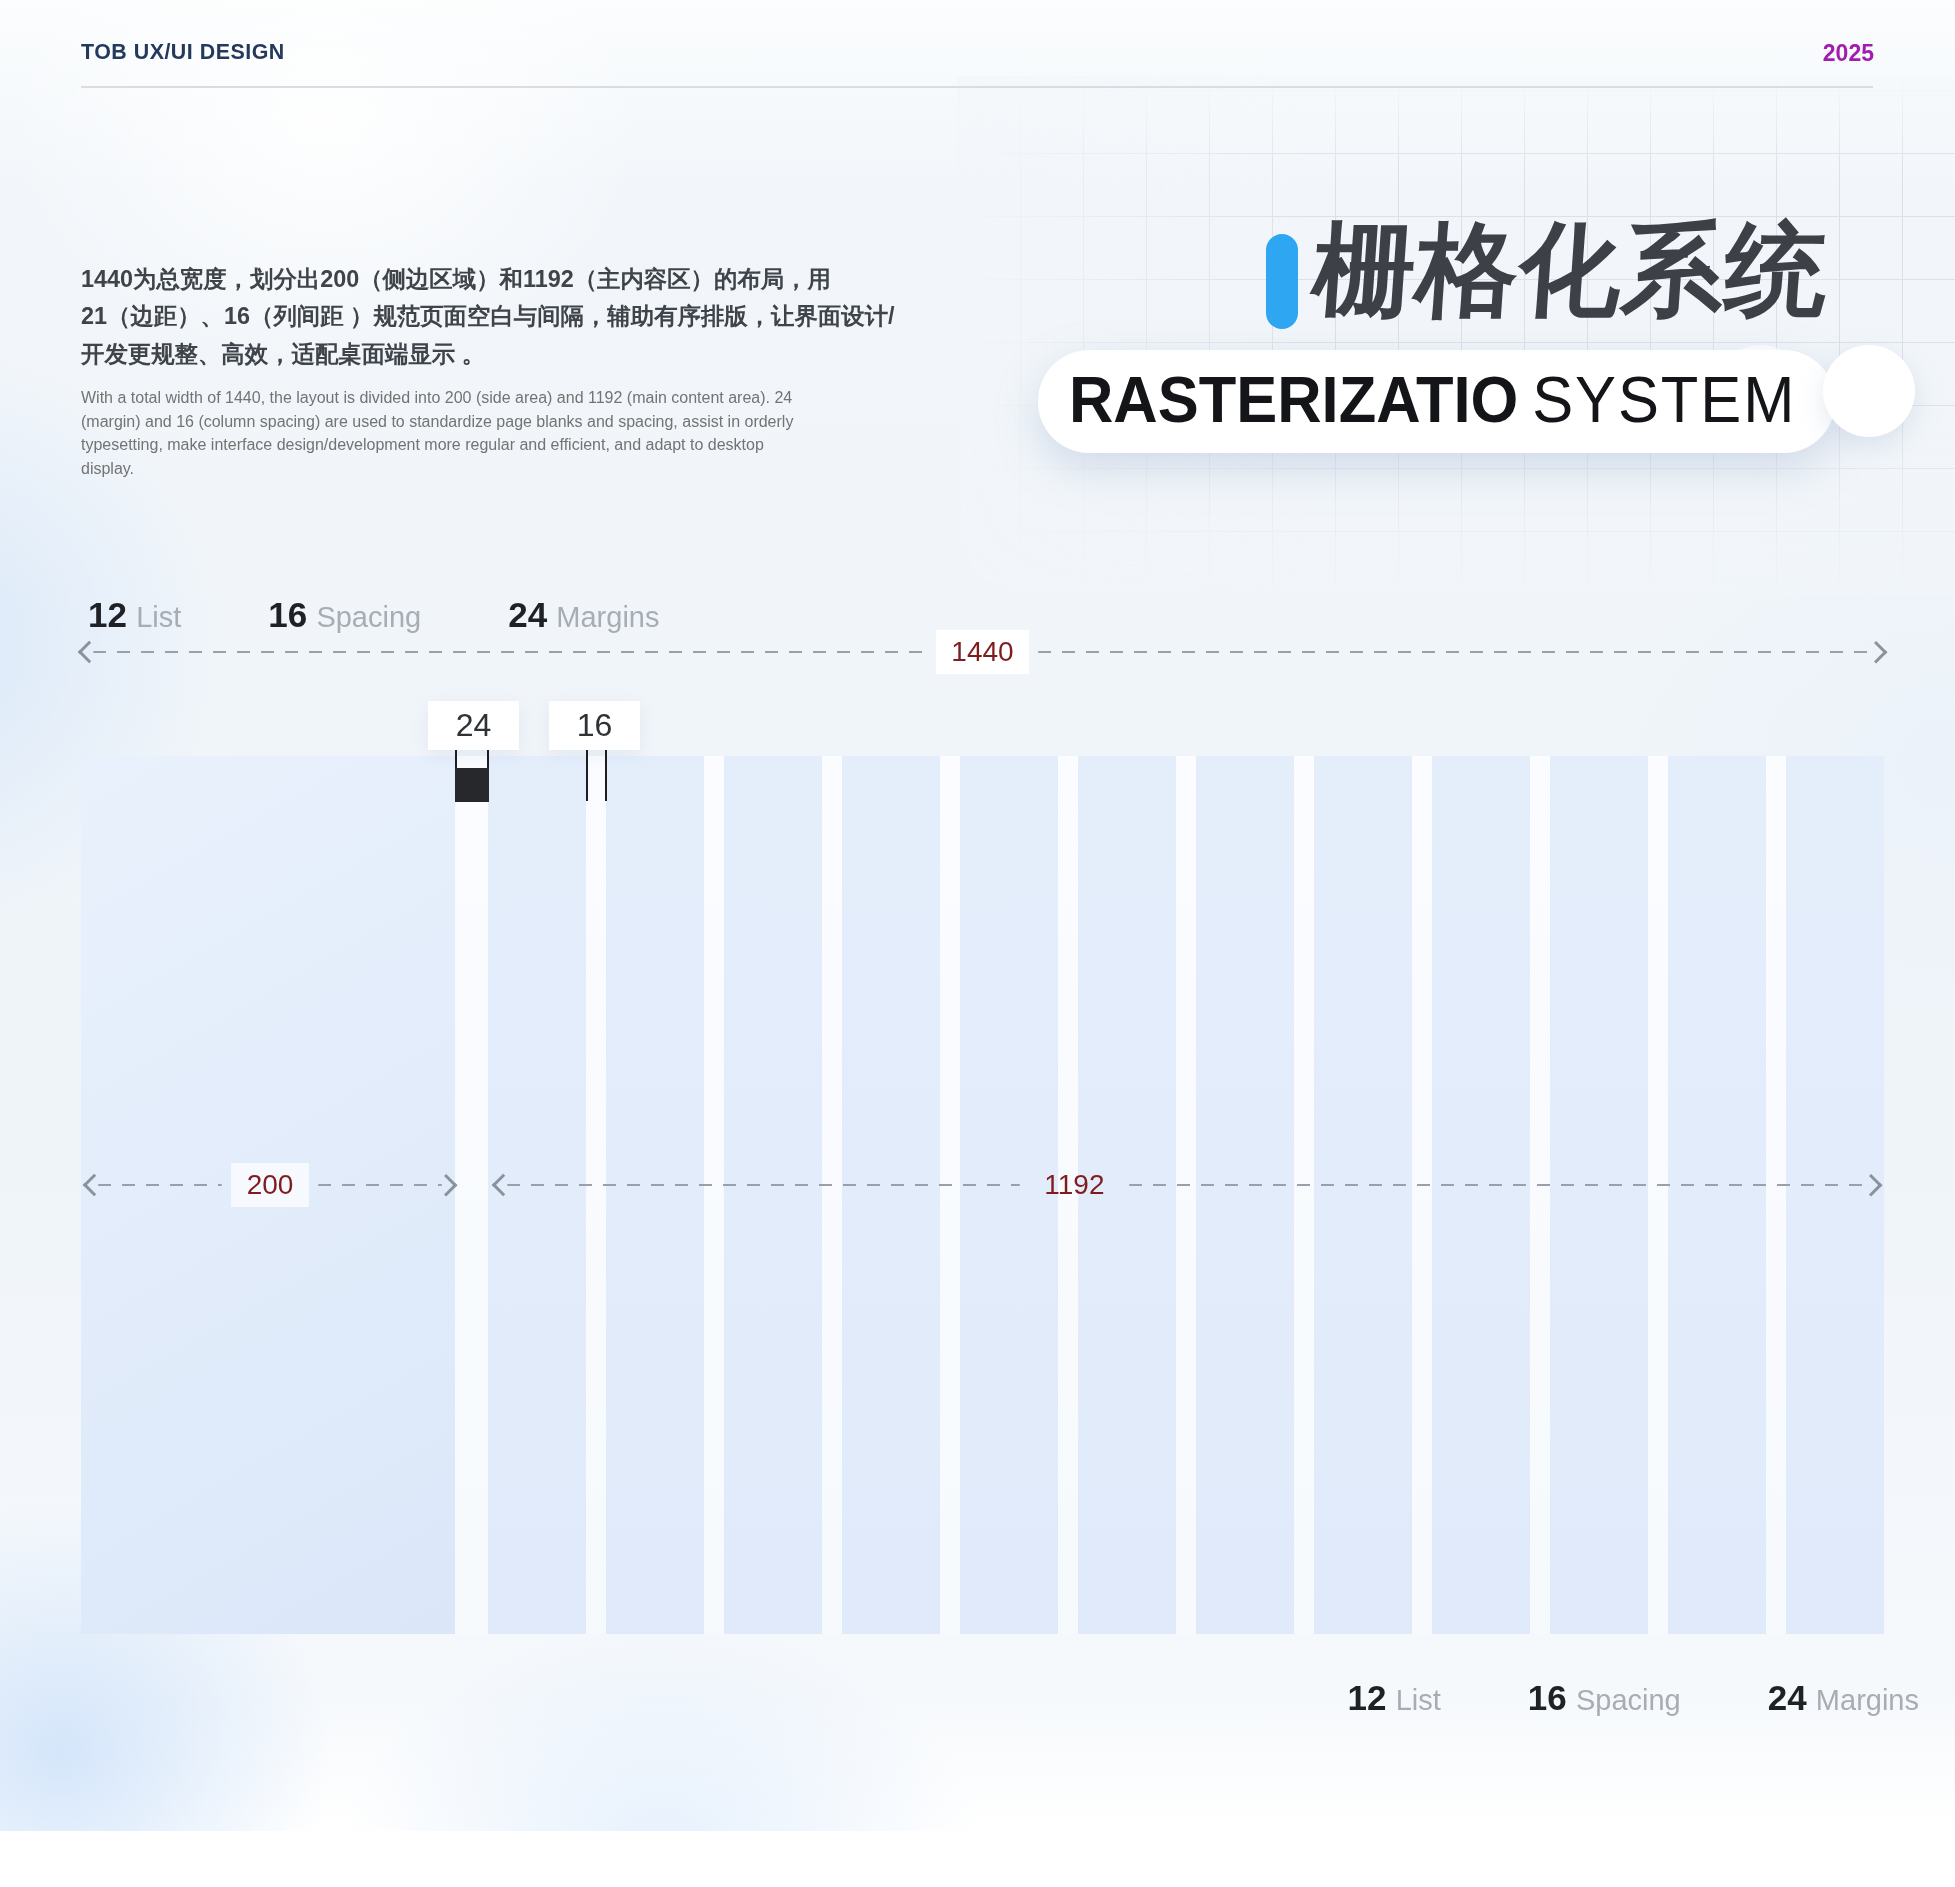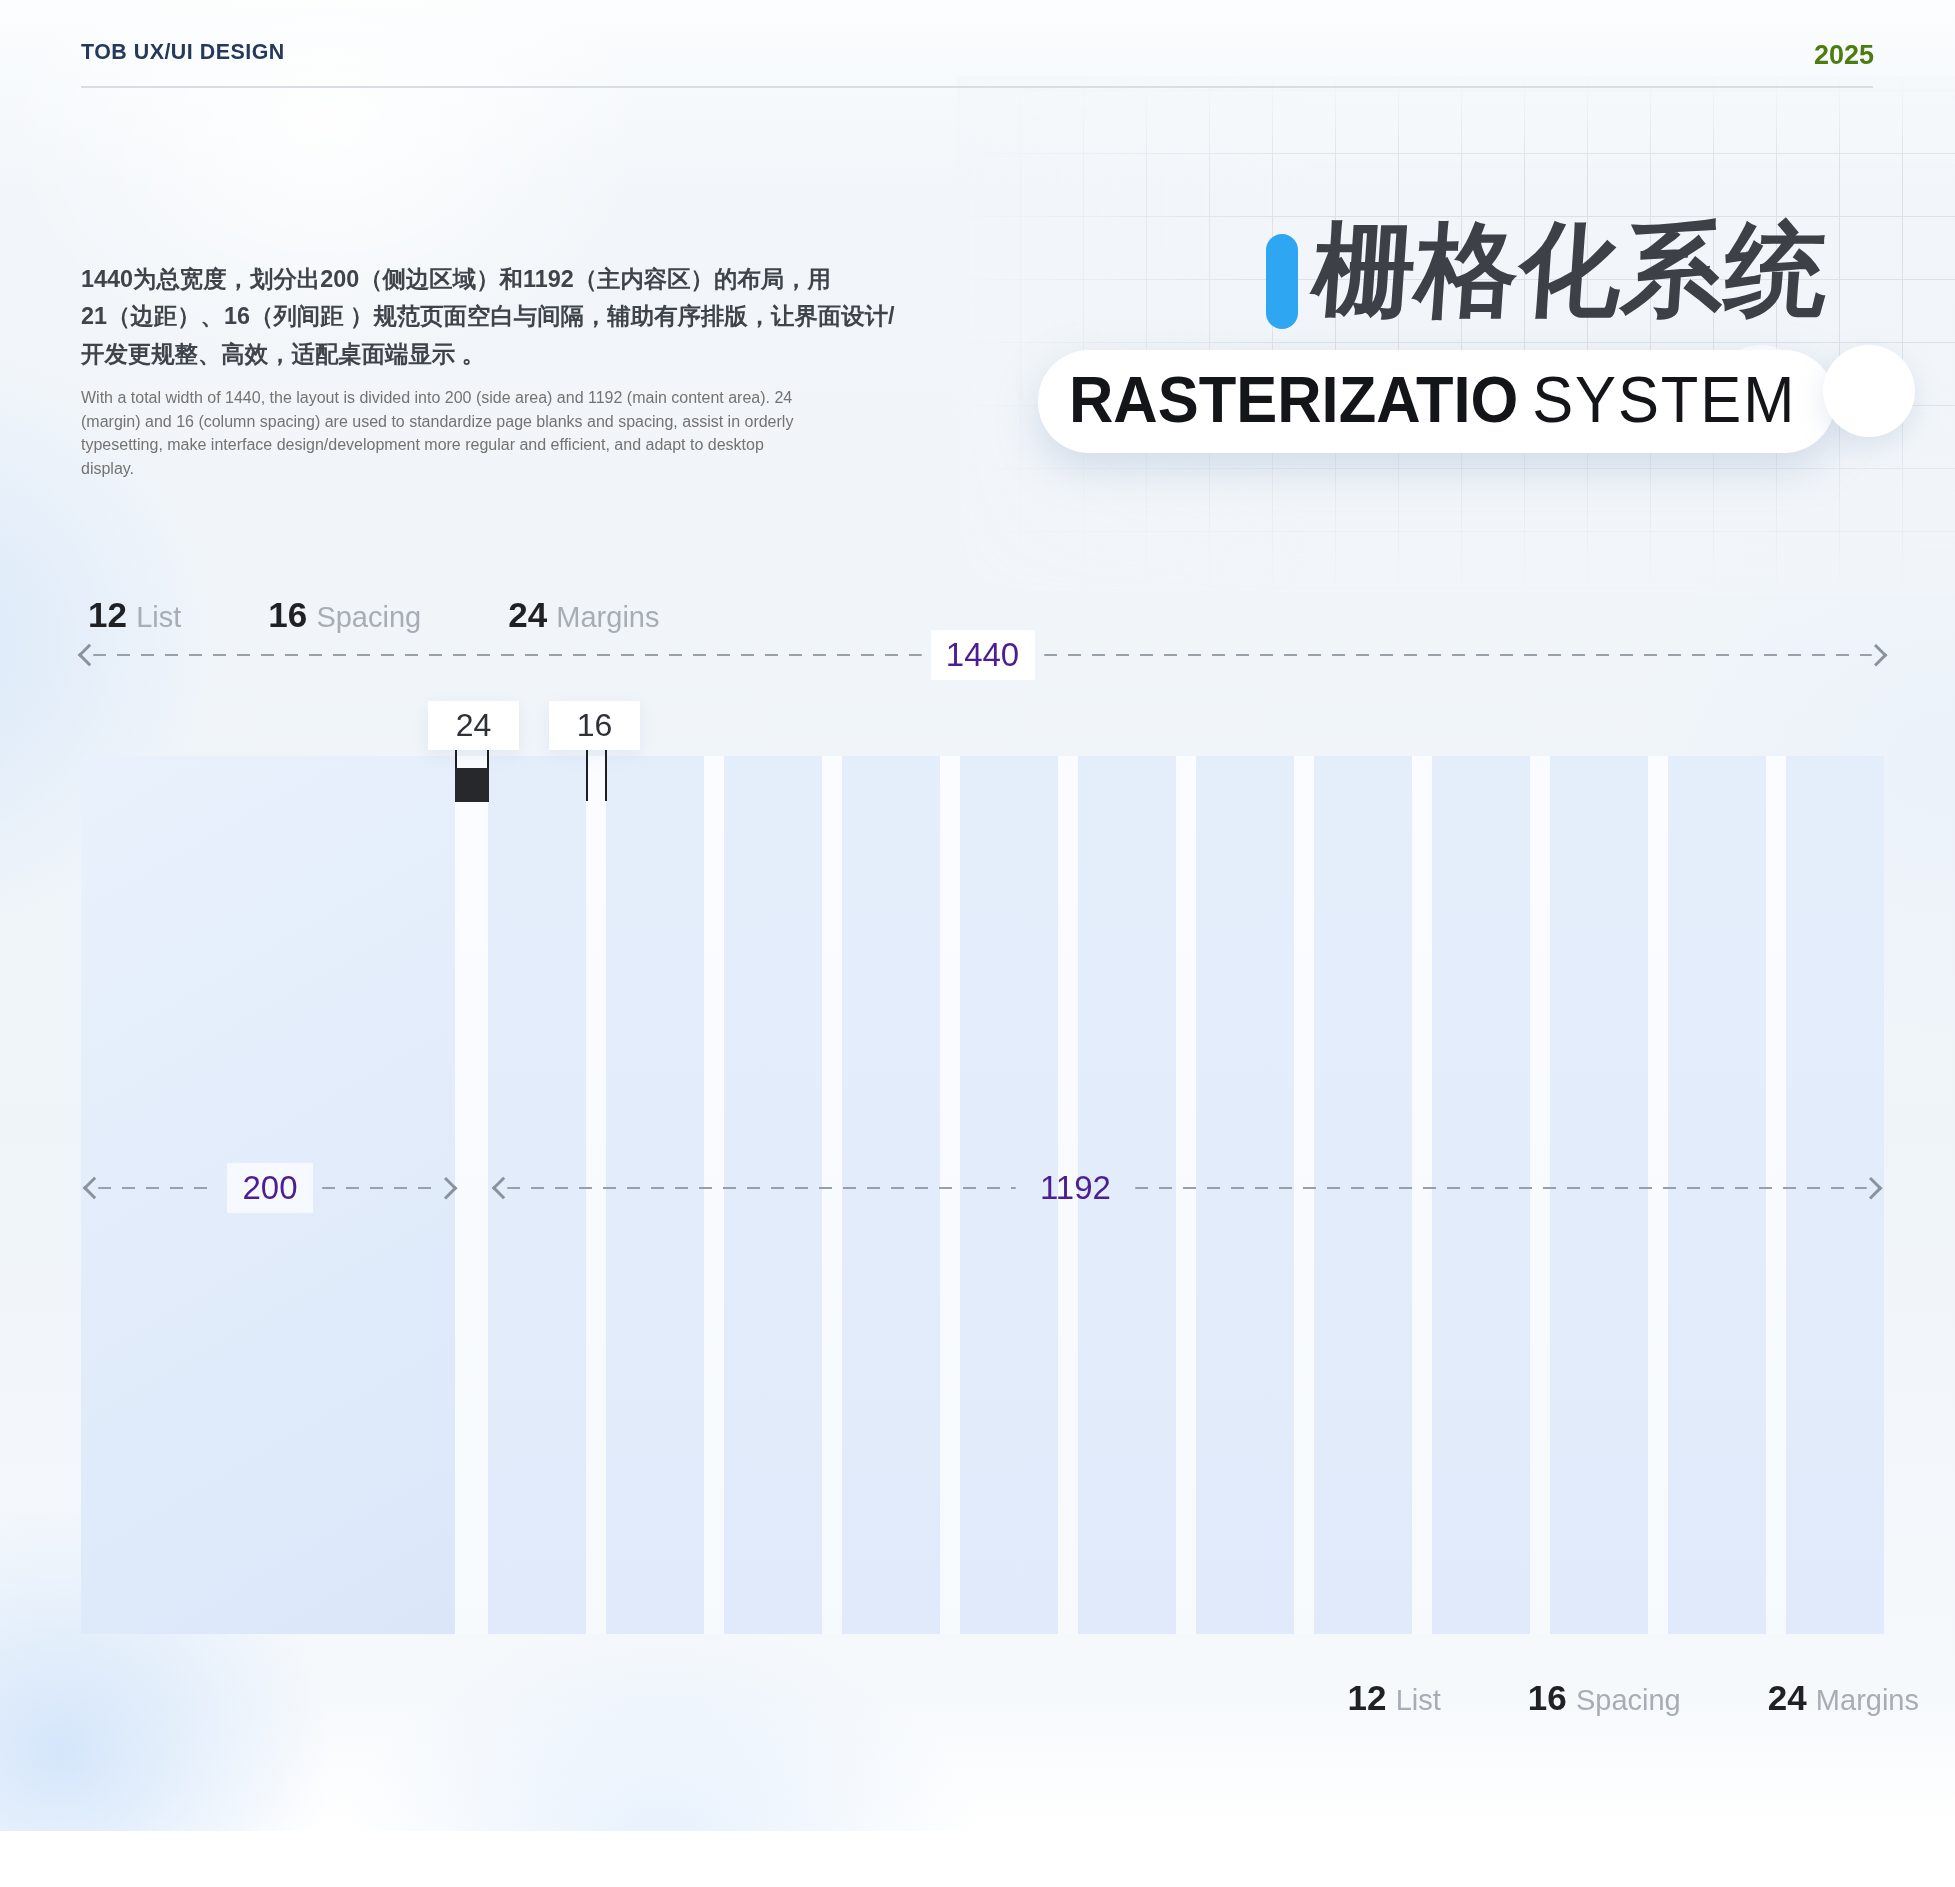--- a/index.html
+++ b/index.html
@@ -26,21 +26,21 @@
       repeating-linear-gradient(0deg,  #ccd1d8 0 1px, transparent 1px 63px);
     opacity:.55;}
   .gridpat::after{content:"";position:absolute;inset:0;
     background:
       linear-gradient(90deg,#f2f6fa 0%,rgba(242,246,250,0) 35%),
       linear-gradient(0deg,#f2f6fa 0%,rgba(242,246,250,0) 40%),
       linear-gradient(180deg,#f4f7fb 0%,rgba(242,246,250,0) 18%);}
   
   .hdr-brand{position:absolute;left:81px;top:40px;font-size:21.4px;font-weight:800;
     letter-spacing:0.5px;color:#24395c;z-index:4;}
-  .hdr-year{position:absolute;right:81px;top:40px;font-size:27px;font-weight:800;color:#4d7c0f;z-index:4;}
+  .hdr-year{position:absolute;right:81px;top:40px;font-size:23px;font-weight:800;color:#a21caf;z-index:4;}
   .hdr-line{position:absolute;left:81px;top:86px;width:1792px;height:2px;background:#d8dde3;z-index:4;}
   
   .zh-par{position:absolute;left:81px;top:261px;width:896px;z-index:4;
     font-size:23.4px;line-height:1.6;font-weight:600;color:#3f444b;}
   .en-par{position:absolute;left:81px;top:386px;width:855px;z-index:4;
     font-size:16px;line-height:1.48;font-weight:500;color:#737373;}
   
   .band{position:absolute;left:1038px;top:350px;width:797px;height:103px;border-radius:51px;
     background:#ffffff;box-shadow:0 15.3px 41px rgba(150,170,200,.35);z-index:2;}
   .blob{position:absolute;border-radius:50%;z-index:2;}
@@ -61,21 +61,21 @@
   .legend .grp:last-child{margin-right:0;}
   .legend .num{font-size:35px;font-weight:700;color:#1f2125;text-align:right;}
   .legend .lbl{font-size:29px;font-weight:400;color:#a8adb5;margin-left:9.2px;}
   
   .meas{display:flex;align-items:center;z-index:5;}
   .meas .dash{flex:1;height:2.5px;border-radius:1.5px;
     background:repeating-linear-gradient(90deg,#98a0aa 0 13.2px,transparent 13.2px 24px);}
   .chev{width:13.2px;height:13.2px;border-left:3.1px solid #8a929c;border-bottom:3.1px solid #8a929c;flex:none;}
   .chev.left{transform:rotate(45deg);margin-right:-4.1px;}
   .chev.right{transform:rotate(-135deg);margin-left:-4.1px;}
-  .meas .tag{font-size:33px;color:#4c1d95;font-weight:500;margin:0 9px;padding:6.1px 15.3px;}
+  .meas .tag{font-size:28px;color:#7f1d1d;font-weight:500;margin:0 9px;padding:6.1px 15.3px;}
   .meas.total{position:absolute;left:81px;top:630px;width:1803px;}
   .meas.total .tag{background:#ffffff;}
   .meas.side{position:absolute;left:86px;top:1163px;width:368px;}
   .meas.side .tag{background:rgba(247,250,254,.92);}
   .meas.main{position:absolute;left:495px;top:1163px;width:1384px;}
   .meas.main .d1{flex:.82;}
   .meas.main .d2{flex:1.18;}
   
   .callout-box{position:absolute;top:701px;width:91px;height:49px;background:#ffffff;z-index:6;
     display:flex;align-items:center;justify-content:center;font-size:32px;color:#2e3237;

